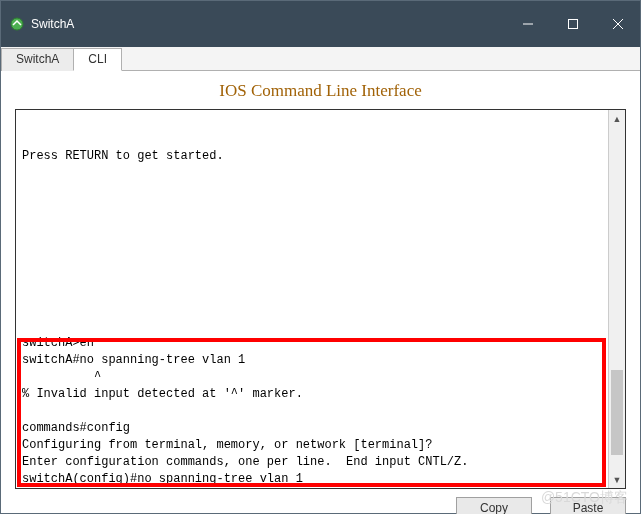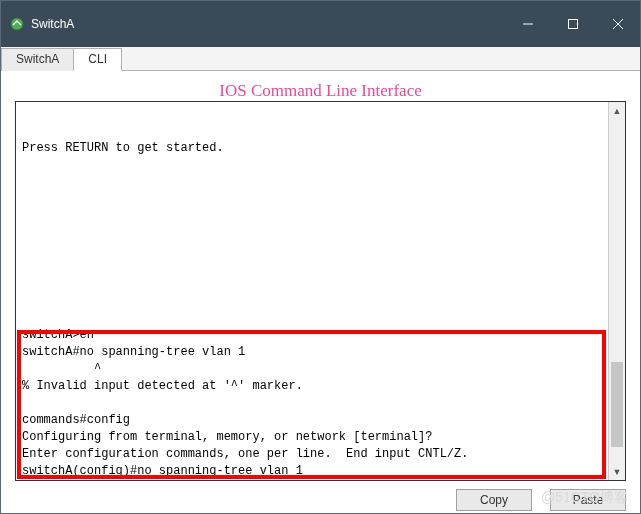--- a/index.html
+++ b/index.html
@@ -58,21 +58,22 @@
       background: #fff;
       border-bottom: 1px solid #fff;
     }
     .content {
       padding: 10px 14px 8px 14px;
     }
     .heading {
       text-align: center;
       font-family: Georgia, "Times New Roman", serif;
       font-size: 17px;
-      color: #ec4899;
+      color: #a16207;
+      margin-bottom: 8px;
     }
     .terminal-wrap {
       position: relative;
       border: 1px solid #333;
       height: 380px;
       background: #fff;
       display: flex;
     }
     .terminal {
       flex: 1;

